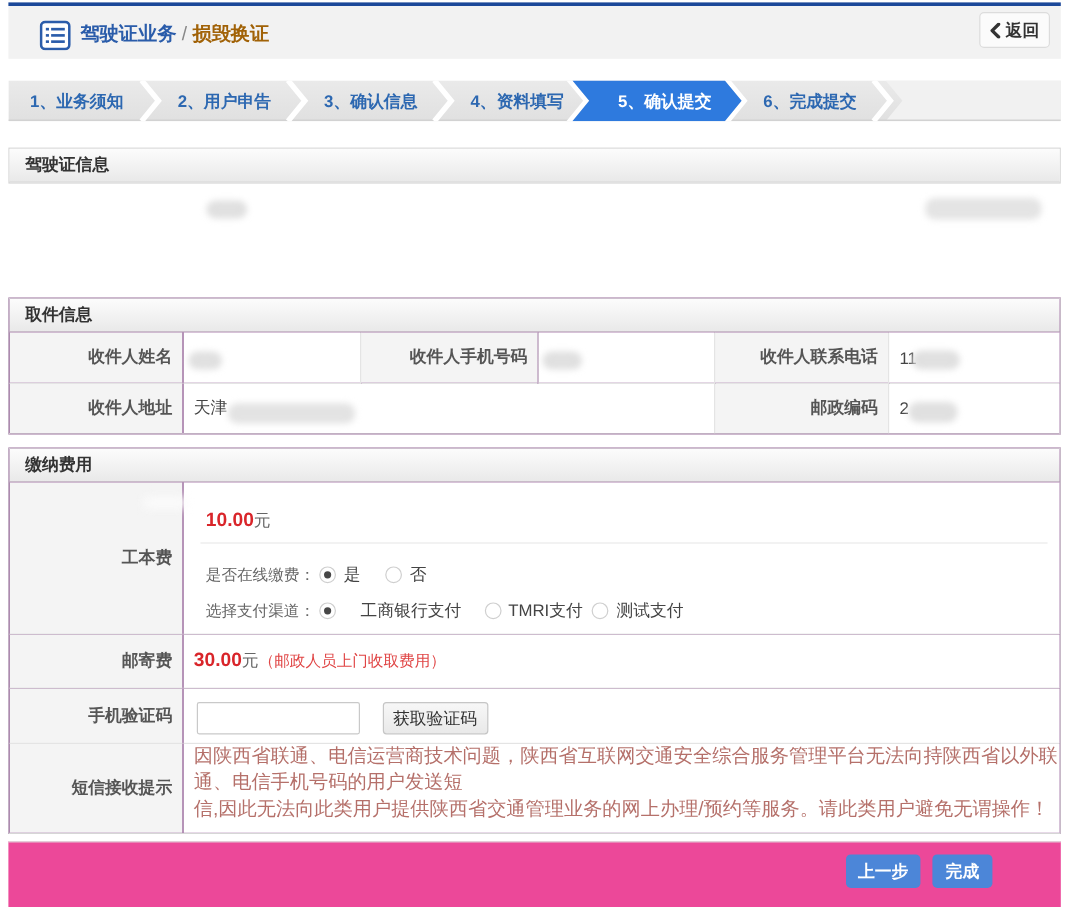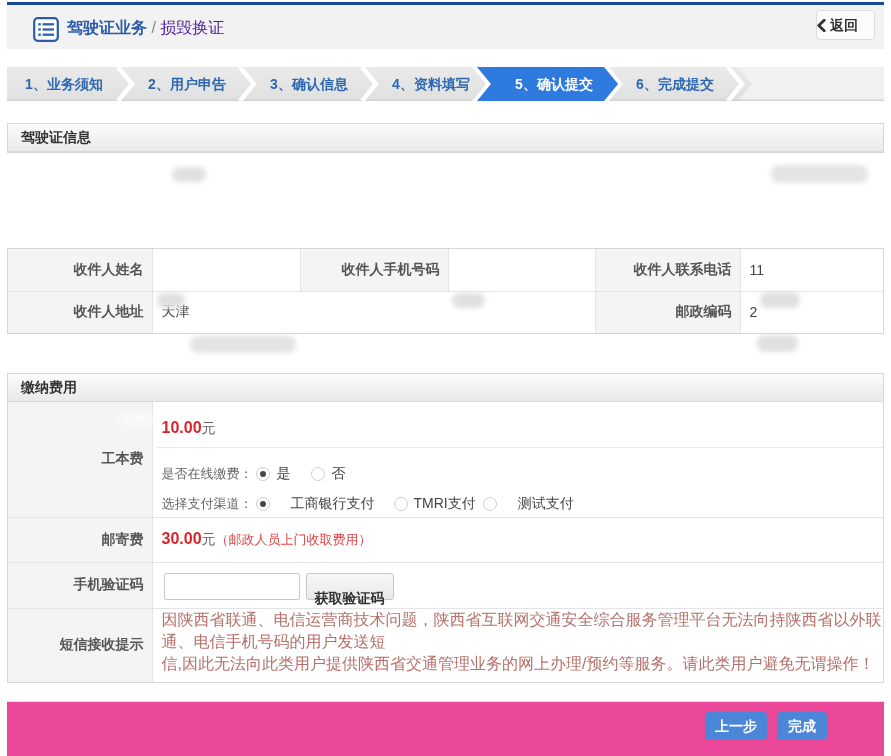--- a/index.html
+++ b/index.html
@@ -3,23 +3,23 @@
 <meta charset="utf-8">
 <style>
 *{margin:0;padding:0;box-sizing:border-box}
 html,body{width:891px;height:756px;background:#fff;font-family:"Liberation Sans",sans-serif;overflow:hidden}
 #wrap{position:absolute;left:7px;top:2px;width:877px}
 .abs{position:absolute}
 .topline{left:0;top:0;width:877px;height:3px;background:#1c4899}
 .hdr{left:0;top:3px;width:877px;height:44px;background:#f2f2f2}
 .ttl{position:absolute;left:60px;top:13px;font-size:16px;font-weight:bold;color:#2a5caa}
 .ttl .sep{color:#888;font-weight:normal;font-size:16px}
-.ttl .sub{color:#4c1d95;font-weight:normal;font-size:16px}
+.ttl .sub{color:#a16207;font-weight:bold;font-size:16px}
 .hicon{position:absolute;left:26px;top:12px}
-.backbtn{position:absolute;left:809px;top:5px;width:59px;height:30px;background:#fbfbfb;border:1px solid #dcdcdc;border-radius:4px;text-align:left;line-height:28px;font-size:14px;font-weight:bold;color:#333}
+.backbtn{position:absolute;left:809px;top:5px;width:59px;height:30px;background:#fbfbfb;border:1px solid #dcdcdc;border-radius:4px;text-align:center;line-height:28px;font-size:14px;font-weight:bold;color:#333}
 .stepbar{left:0;top:65px;width:877px;height:34px}
 .panel{position:absolute;left:0;width:877px;border:1px solid #d6d6d6;background:#701a75}
 .phead{height:28px;line-height:27px;background:linear-gradient(#fcfcfc,#e9e9e9);border-bottom:1px solid #d9d9d9;padding-left:13px;font-size:14px;font-weight:bold;color:#333}
 table{border-collapse:collapse;table-layout:fixed;width:875px}
 td{font-size:14px;border-left:1px solid #e4e4e4;border-top:1px solid #e4e4e4;overflow:hidden;white-space:nowrap}
 td:first-child{border-left:none}
 tr.fr td{border-top:none}
 td.l{background:#f4f4f4;text-align:right;padding-right:8px;font-weight:bold;color:#555}
 td.v{background:#fff;padding-left:9px;color:#444}
 #p1{top:121px}
@@ -29,21 +29,21 @@
 #p1 tr.fr{height:43px}
 .fee{font-size:16px;font-weight:bold;color:#d9252a}
 .yuan{font-size:14px;color:#666}
 .note{font-size:13px;color:#e04545}
 .rlbl{font-size:13px;color:#666}
 .rcap{font-size:14px;color:#444}
 .rad{display:inline-block;width:14px;height:14px;border:1px solid #cfcfcf;border-radius:50%;background:#fff;vertical-align:-3px}
 .rad.on i{display:block;width:6px;height:6px;background:#474747;border-radius:50%;margin:3px}
 .sms{font-size:16px;color:#b5706a;line-height:22px;padding:0 0 0 9px;margin-top:-7px}
 .vcode{width:136px;height:27px;border:1px solid #c9c9c9;border-radius:2px;background:#fff;display:inline-block;vertical-align:middle;margin-top:3px}
-.getbtn{display:inline-block;vertical-align:middle;height:27px;line-height:25px;padding:12px 8px;margin-left:6px;margin-top:3px;background:linear-gradient(#f7f7f7,#e9e9e9);border:1px solid #c6c6c6;border-radius:3px;font-size:14px;font-weight:bold;color:#333}
+.getbtn{display:inline-block;vertical-align:middle;height:27px;line-height:25px;padding:0 8px;margin-left:19px;margin-top:3px;background:linear-gradient(#f7f7f7,#e9e9e9);border:1px solid #c6c6c6;border-radius:3px;font-size:14px;font-weight:normal;color:#333}
 .footer{left:0;top:699px;width:877px;height:58px;background:#ec4899;border-top:1px solid #e3e3e3;border-bottom:1px solid #ddd}
 .bbtn{position:absolute;top:10px;height:28px;background:#4c86d8;border-radius:4px;color:#fff;font-size:14px;font-weight:bold;text-align:center;line-height:28px}
 .blob{position:absolute;background:#e0e0e0;border-radius:8px;filter:blur(2.5px)}
 </style>
 </head>
 <body>
 <div id="wrap">
   <div class="abs topline"></div>
   <div class="abs hdr">
     <svg class="hicon" width="26" height="25" viewBox="0 0 26 25">
@@ -96,20 +96,21 @@
           <col style="width:147px">
           <col style="width:145px">
           <col style="width:143px">
         </colgroup>
       <tbody>
     </tbody>
       </table>
   </div>
 
   <div class="panel" id="p2">
+    <div class="phead">取件信息</div>
     <table>
       <colgroup>
           <col style="width:144px">
           <col style="width:148px">
           <col style="width:148px">
           <col style="width:147px">
           <col style="width:145px">
           <col style="width:143px">
         </colgroup>
       <tbody>
@@ -134,25 +135,25 @@
   <div class="panel" id="p3">
     <div class="phead">缴纳费用</div>
     <table>
       <colgroup>
           <col style="width:144px">
           <col style="width:731px">
         </colgroup>
       <tbody>
           <tr class="fr" style="height:115px">
             <td class="l">工本费</td>
-            <td class="v" style="padding:0;white-space:normal">
+            <td class="v" style="padding:10px;white-space:normal">
         <div style="padding:13px 0 0 9px"><span class="fee">10.00</span><span class="yuan">元</span></div>
         <div style="height:0;border-bottom:1px solid #eaeaea;margin:9px 0 0 4px"></div>
         <div style="margin:17px 0 0 9px" class="rlbl">是否在线缴费：<span class="rad on" style="margin-left:3px"><i></i></span><span class="rcap" style="margin-left:7px">是</span><span class="rad" style="margin-left:20px"></span><span class="rcap" style="margin-left:7px">否</span></div>
-        <div style="margin:12px 0 0 9px" class="rlbl">选择支付渠道：<span class="rad on" style="margin-left:3px"><i></i></span><span class="rcap" style="margin-left:21px">工商银行支付</span><span class="rad" style="margin-left:19px"></span><span class="rcap" style="margin-left:6px">TMRI支付</span><span class="rad" style="margin-left:7px"></span><span class="rcap" style="margin-left:21px">测试支付</span></div>
+        <div style="margin:12px 0 0 9px" class="rlbl">选择支付渠道：<span class="rad on" style="margin-left:3px"><i></i></span><span class="rcap" style="margin-left:21px">工商银行支付</span><span class="rad" style="margin-left:19px"></span><span class="rcap" style="margin-left:6px">TMRI支付</span><span class="rad" style="margin-left:7px"></span><span class="rcap" style="margin-left:7px">测试支付</span></div>
       </td>
           </tr>
       <tr style="height:45px">
             <td class="l">邮寄费</td>
             <td class="v"><span class="fee">30.00</span><span class="yuan">元</span><span class="note">（邮政人员上门收取费用）</span></td>
           </tr>
       <tr style="height:46px">
             <td class="l">手机验证码</td>
             <td class="v" style="padding-left:11px"><span class="vcode"></span><span class="getbtn">获取验证码</span></td>
           </tr>

